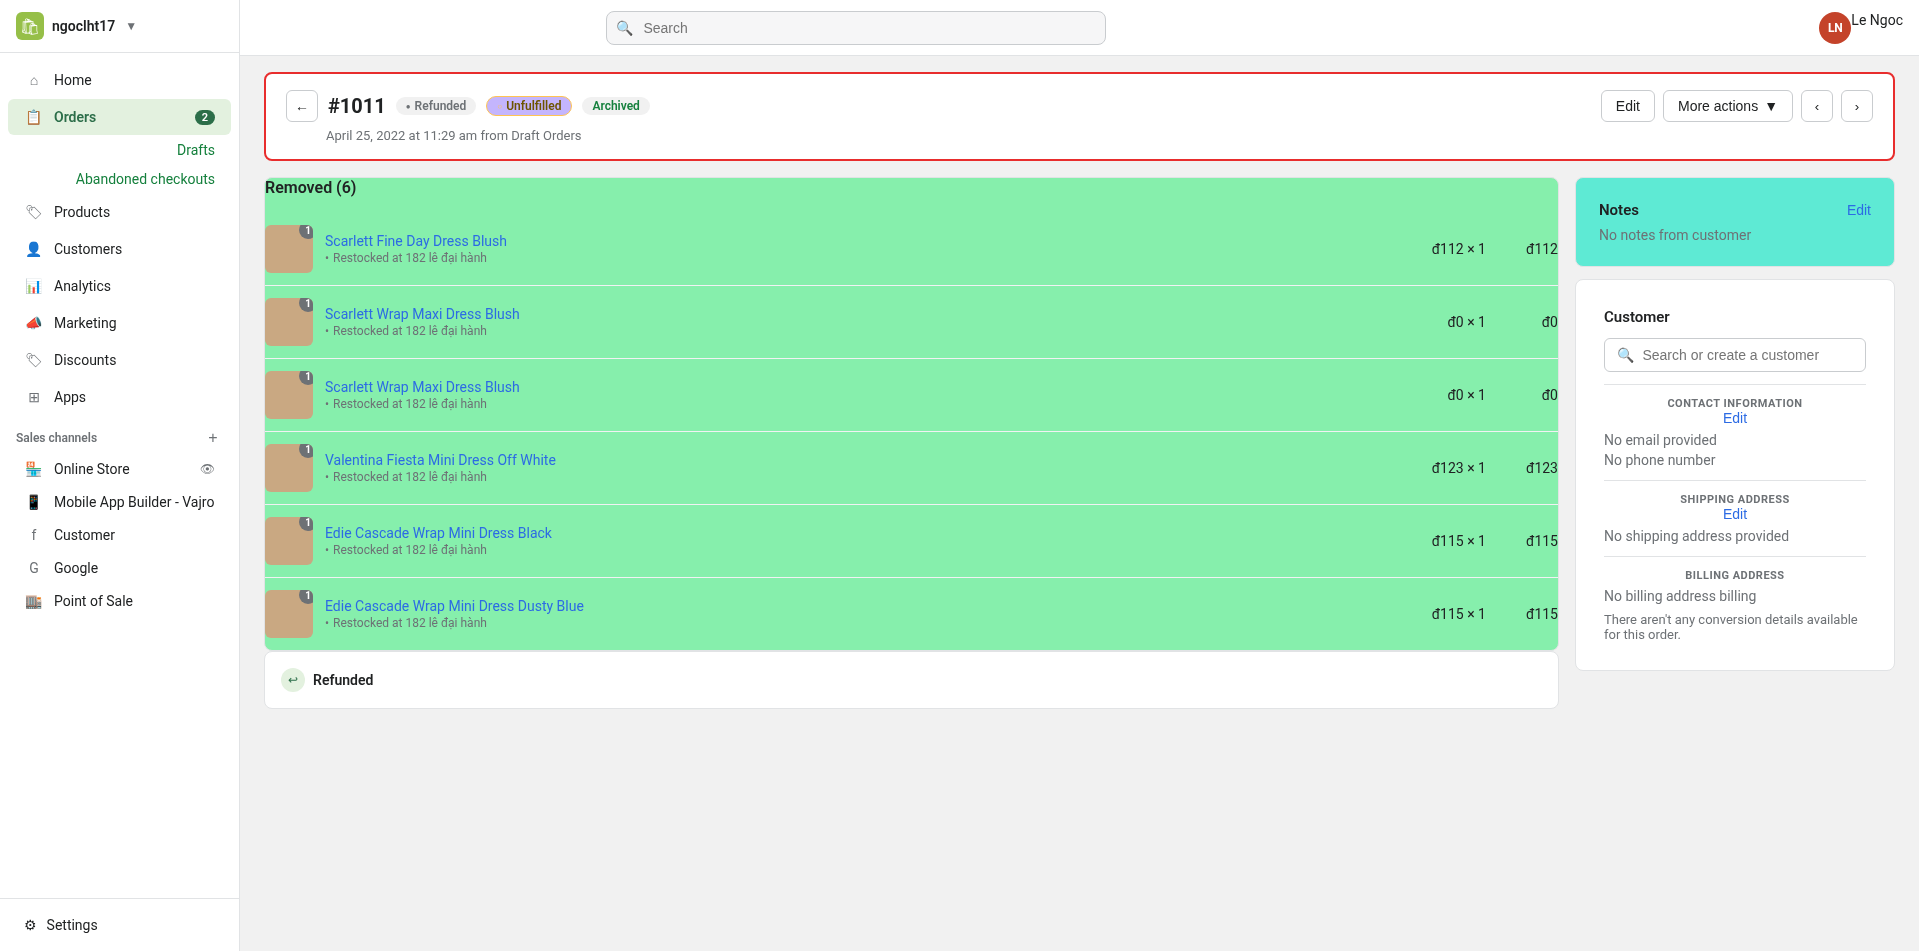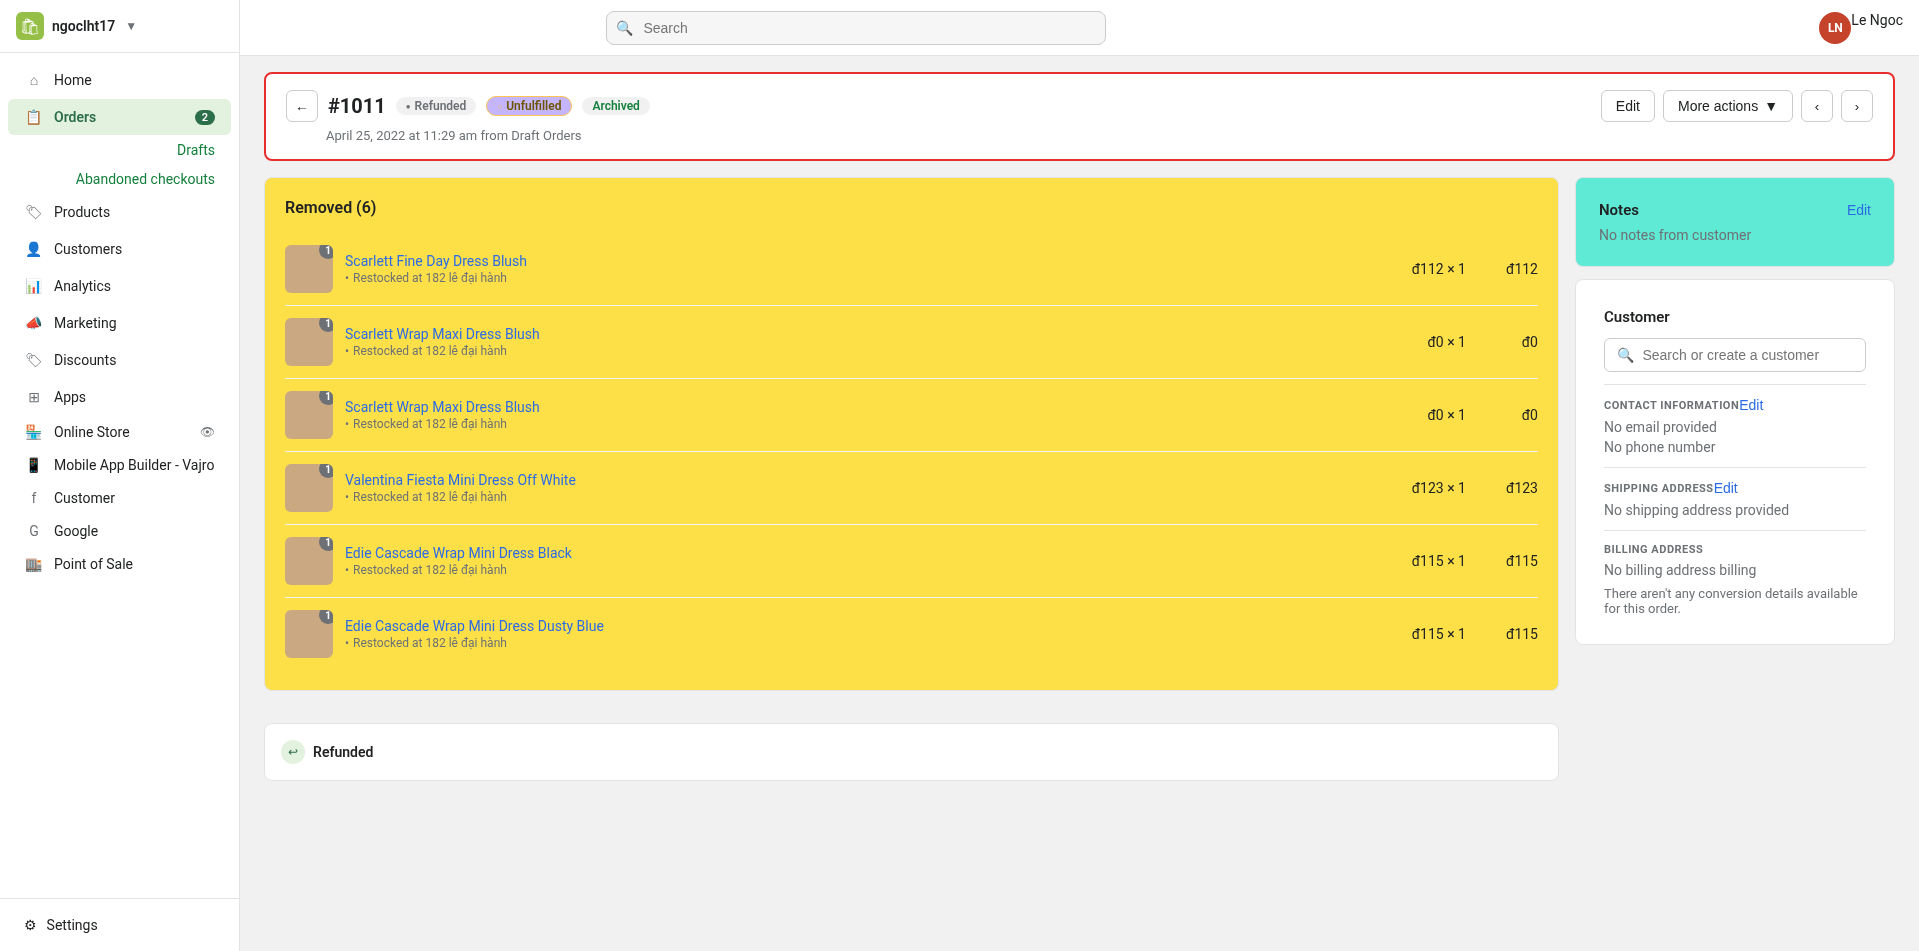--- a/index.html
+++ b/index.html
@@ -60,21 +60,21 @@
     .order-date { font-size: 13px; color: #6d7175; margin-left: 40px; }
     .order-header-right { display: flex; align-items: center; gap: 8px; }
     .btn-edit { padding: 7px 14px; border: 1px solid #c9cccf; border-radius: 6px; background: #fff; cursor: pointer; font-size: 14px; color: #202223; font-weight: 500; }
     .btn-more { padding: 7px 14px; border: 1px solid #c9cccf; border-radius: 6px; background: #fff; cursor: pointer; font-size: 14px; color: #202223; font-weight: 500; display: flex; align-items: center; gap: 6px; }
     .btn-nav { width: 32px; height: 32px; border: 1px solid #c9cccf; border-radius: 6px; background: #fff; cursor: pointer; display: flex; align-items: center; justify-content: center; color: #202223; }
 
     
     .main-grid { display: grid; grid-template-columns: 1fr 320px; gap: 16px; }
 
     
-    .card { background: #fde047; border: 1px solid #e1e3e5; border-radius: 8px; padding: 20px; margin-bottom: 32px; }
+    .card { background: #86efac; border: 1px solid #e1e3e5; border-radius: 8px; margin-bottom: 0; }
 
     
     .removed-header { display: flex; align-items: center; margin-bottom: 16px; }
     .removed-title { font-size: 16px; font-weight: 600; color: #202223; }
 
     .product-row { display: flex; align-items: center; gap: 12px; padding: 12px 0; border-bottom: 1px solid #f1f2f3; }
     .product-row:last-child { border-bottom: none; }
     .product-thumb { position: relative; width: 48px; height: 48px; border-radius: 6px; overflow: hidden; background: #e4c9b4; flex-shrink: 0; }
     .product-thumb-inner { width: 100%; height: 100%; background: #c9a882; display: flex; align-items: center; justify-content: center; font-size: 10px; color: #7a5c40; }
     .product-qty-badge { position: absolute; top: -4px; right: -4px; width: 18px; height: 18px; background: #6d7175; border-radius: 50%; color: white; font-size: 10px; display: flex; align-items: center; justify-content: center; font-weight: 700; }
@@ -92,21 +92,21 @@
     .link-edit { color: #2c6be4; font-size: 14px; cursor: pointer; text-decoration: none; background: none; border: none; }
     .notes-content { font-size: 14px; color: #6d7175; }
 
     .customer-card { background: #fff; border: 1px solid #e1e3e5; border-radius: 8px; padding: 28px; margin-bottom: 12px; }
     .customer-title { font-size: 15px; font-weight: 600; margin-bottom: 12px; }
     .customer-search { display: flex; align-items: center; border: 1px solid #c9cccf; border-radius: 6px; padding: 8px 12px; gap: 8px; cursor: text; }
     .customer-search input { border: none; outline: none; font-size: 14px; color: #6d7175; width: 100%; background: transparent; }
     .search-icon-small { color: #6d7175; font-size: 14px; }
 
     .section-divider { border: none; border-top: 1px solid #e1e3e5; margin: 12px 0; }
-    .section-label { font-size: 11px; font-weight: 700; color: #6d7175; text-transform: uppercase; letter-spacing: 0.5px; margin-bottom: 6px; margin-top: 12px; display: flex; align-items: center; justify-content: flex-start; }
+    .section-label { font-size: 11px; font-weight: 700; color: #6d7175; text-transform: uppercase; letter-spacing: 0.5px; margin-bottom: 6px; margin-top: 12px; display: flex; align-items: center; justify-content: flex-start; flex-direction: column; }
     .section-value { font-size: 14px; color: #6d7175; margin-bottom: 4px; }
 
     .conversion-note { font-size: 13px; color: #6d7175; margin-top: 8px; }
 
     
     .refunded-section { background: #fff; border: 1px solid #e1e3e5; border-radius: 8px; padding: 16px; display: flex; align-items: center; gap: 8px; }
     .refunded-icon { width: 24px; height: 24px; border-radius: 50%; background: #e3f1df; display: flex; align-items: center; justify-content: center; color: #2c6e49; font-size: 12px; }
     .refunded-text { font-size: 14px; font-weight: 600; }
   </style>
 </head>
@@ -162,20 +162,24 @@
     <div class="nav-item">
       <span class="nav-icon">🏷</span>
       <span>Discounts</span>
     </div>
 
     <div class="nav-item">
       <span class="nav-icon">⊞</span>
       <span>Apps</span>
     </div>
 
+    <div class="nav-section-title">
+      <span>Sales channels</span>
+      <button class="add-btn">+</button>
+    </div>
 
     <div class="sales-channel-item">
       <span class="channel-icon">🏪</span>
       <span>Online Store</span>
       <span class="channel-eye">👁</span>
     </div>
     <div class="sales-channel-item">
       <span class="channel-icon">📱</span>
       <span>Mobile App Builder - Vajro</span>
     </div>

